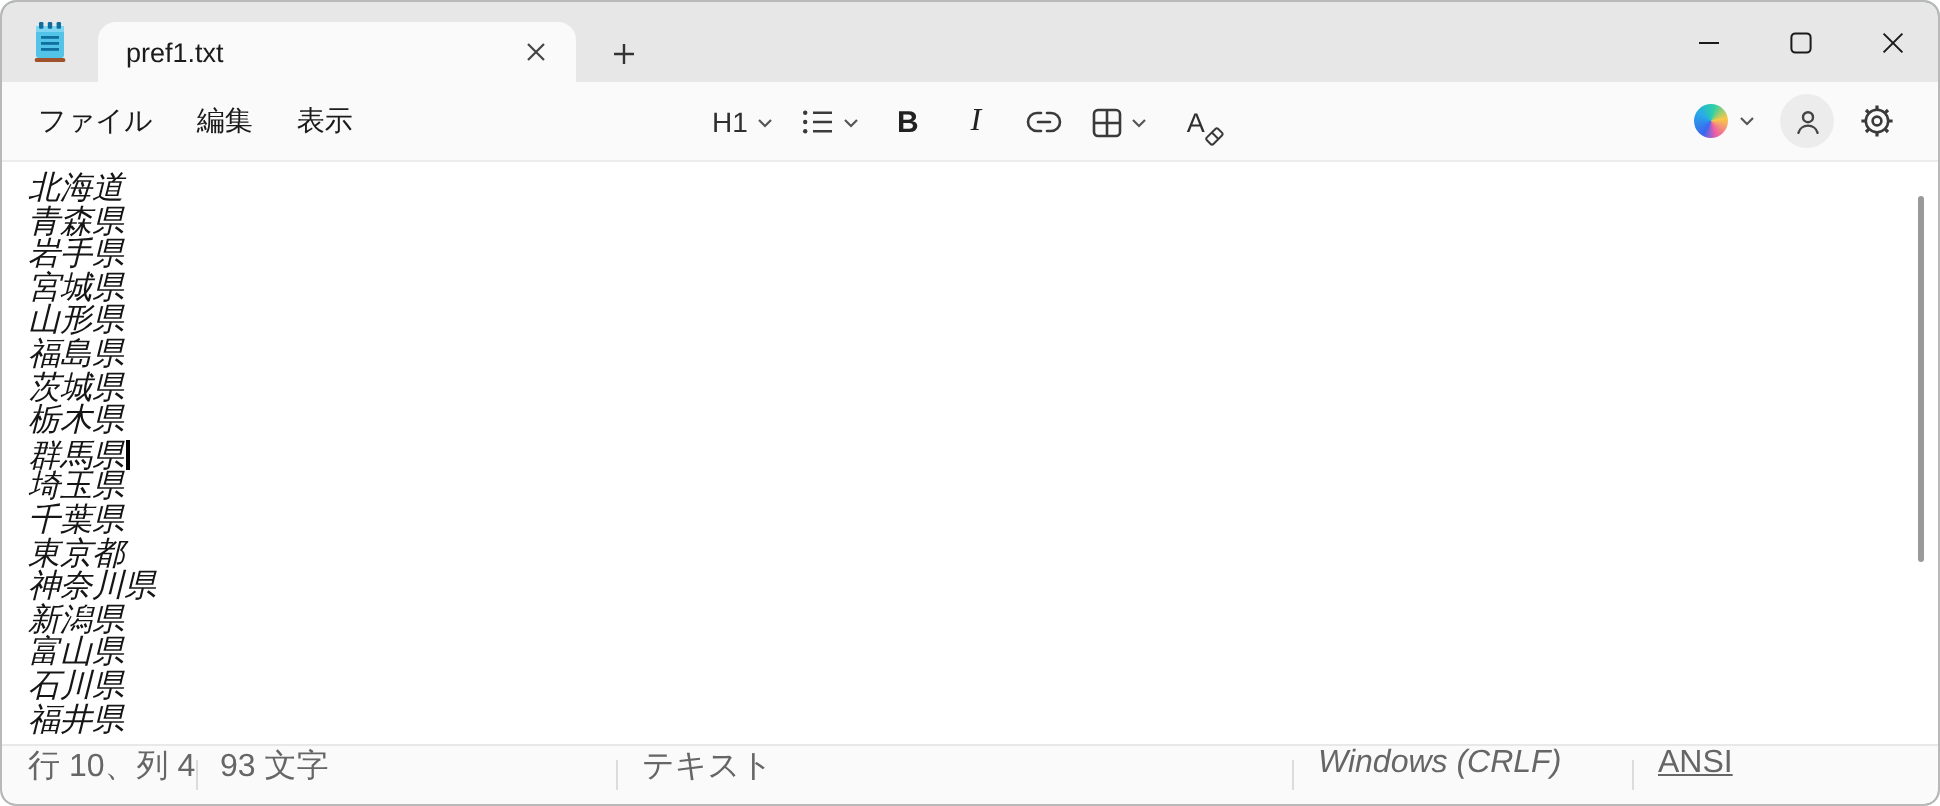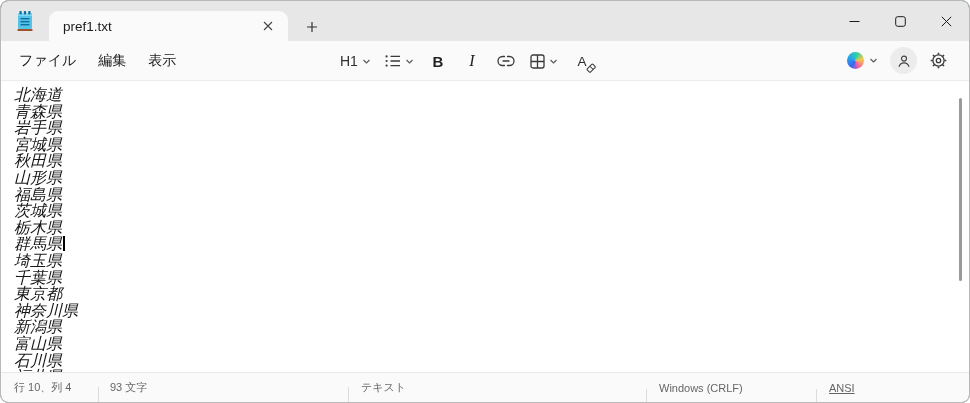--- a/index.html
+++ b/index.html
@@ -23,45 +23,45 @@
   .win-controls{ display:flex; }
   .win-btn{ width:46px; height:40px; display:flex; align-items:center; justify-content:center; }
   
   .menubar{
     height:40px; flex:0 0 40px; background:#fafafa; border-bottom:1px solid #ececec;
     display:flex; align-items:center; position:relative; padding:0 16px 0 6px;
   }
   .menu-item{ font-size:14px; color:#1b1b1b; padding:6px 10px; border-radius:5px; margin-left:2px;}
   .format-toolbar{ position:absolute; left:334px; top:0; height:40px; display:flex; align-items:center; gap:4px; }
   .tb-btn{ height:30px; min-width:30px; padding:0 5px; display:flex; align-items:center; justify-content:center; gap:4px; border-radius:5px; color:#3a3a3a; }
-  .tb-heading{ font-size:14px; font-weight:500; color:#2f2f2f; }
+  .tb-heading{ font-size:14px; font-weight:500; color:#2f2f2f;margin-left:16px; }
   .tb-bold{ font-size:15px; font-weight:700; color:#222; }
   .tb-italic{ font-size:16px; font-style:italic; font-family:"Liberation Serif","DejaVu Serif",serif; color:#222; }
   .clear-format{ position:relative; }
   .clear-format .af{ font-size:13.5px; color:#2f2f2f; }
   .clear-format svg{ position:absolute; right:1px; bottom:3px; }
   .right-tools{ margin-left:auto; display:flex; align-items:center; gap:6px; }
   .copilot-btn{ height:30px; padding:0 6px; display:flex; align-items:center; gap:5px; border-radius:5px; }
   .copilot-logo{ width:17px; height:17px; border-radius:50%;
     background:conic-gradient(from 210deg,#3a66f0,#28a8ea 90deg,#2ad0a8 160deg,#f7c948 230deg,#ef5da8 310deg,#3a66f0); }
   .account-btn{ width:27px; height:27px; border-radius:50%; background:#ececec; display:flex; align-items:center; justify-content:center; }
   .gear-btn{ width:30px; height:30px; }
   
   .editor{ flex:1 1 auto; background:#ffffff; overflow:hidden; position:relative;
     padding:6px 0 0 13px; font-size:16px; line-height:16.6px; color:#151515;font-style:italic; }
   .line{ white-space:pre; height:16.6px; }
   .caret{ display:inline-block; width:1.5px; height:15px; background:#000; margin-left:1px; vertical-align:-2px; }
   .scroll-thumb{ position:absolute; right:7px; top:17px; width:3px; height:183px; background:#9a9a9a; border-radius:2px; }
   
   .statusbar{ flex:0 0 30px; height:30px; background:#fafafa; border-top:1px solid #e8e8e8;
-    display:flex; align-items:center; font-size:11px; color:#666; }
+    display:flex; align-items:flex-start; font-size:16px; color:#666; }
   .sb-cell{ display:flex; align-items:center; padding-left:13px; position:relative; }
   .sb-cell + .sb-cell::before{ content:""; position:absolute; left:0; top:7px; height:15px; width:1px; background:#dcdcdc; }
-  .sb-pos{ width:97px; } .sb-chars{ width:210px;padding-left:12px; } .sb-type{ flex:1;margin-left:40px; }
-  .sb-zoom{ width:67px; } .sb-eol{ width:170px; } .sb-enc{ width:153px;text-decoration:underline; }
+  .sb-pos{ width:97px; } .sb-chars{ width:210px;padding-left:12px; } .sb-type{ flex:1; }
+  .sb-zoom{ width:67px; } .sb-eol{ width:170px;font-style:italic; } .sb-enc{ width:153px;text-decoration:underline; }
   svg{ display:block; }
 </style>
 </head>
 <body>
 
 <div class="window">
 
   <div class="titlebar">
     <div class="app-icon-wrap">
       <svg width="20" height="22" viewBox="0 0 20 22">
@@ -199,21 +199,20 @@
       </div>
     </div>
   </div>
 
   <div class="editor">
     <div>
         <div class="line"><span>北海道</span></div>
         <div class="line"><span>青森県</span></div>
         <div class="line"><span>岩手県</span></div>
         <div class="line"><span>宮城県</span></div>
-        <div class="line"><span>秋田県</span></div>
         <div class="line"><span>山形県</span></div>
         <div class="line"><span>福島県</span></div>
         <div class="line"><span>茨城県</span></div>
         <div class="line"><span>栃木県</span></div>
         <div class="line"><span>群馬県</span><span class="caret"></span></div>
         <div class="line"><span>埼玉県</span></div>
         <div class="line"><span>千葉県</span></div>
         <div class="line"><span>東京都</span></div>
         <div class="line"><span>神奈川県</span></div>
         <div class="line"><span>新潟県</span></div>

